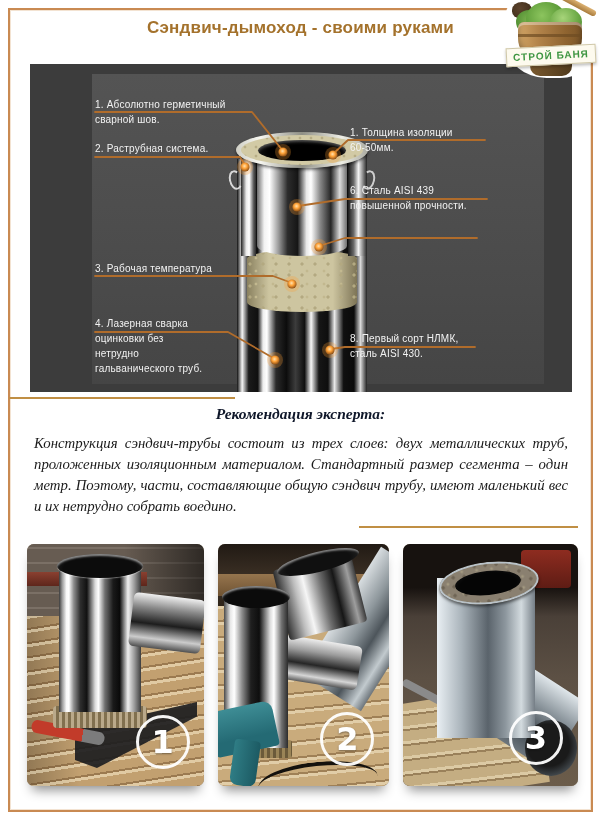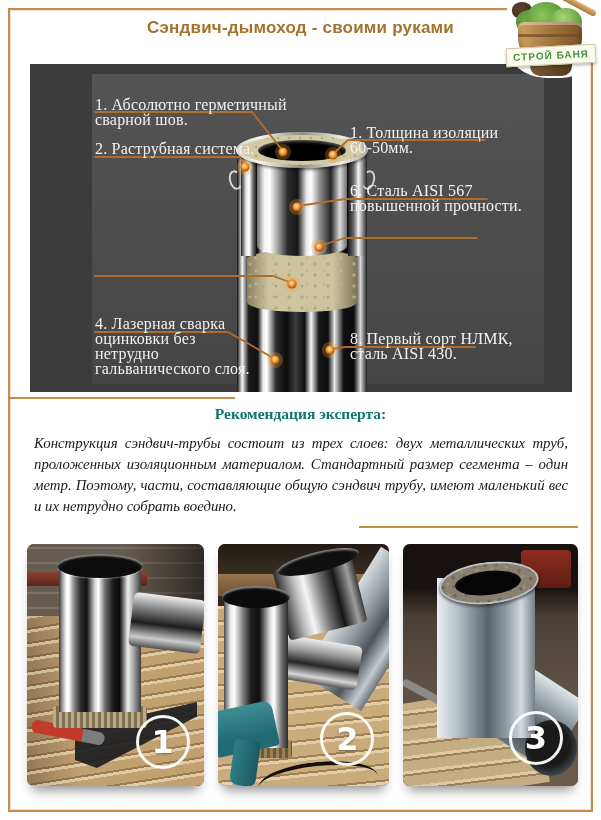--- a/index.html
+++ b/index.html
@@ -62,36 +62,36 @@
   .pipe-rim-hole { position:absolute; left:228px; top:76px; width:88px; height:21px; border-radius:50%;
     background:radial-gradient(ellipse at 50% 60%, #000 55%, #232323 85%, #3a3a3a);
     box-shadow:inset 0 2px 3px rgba(255,255,255,.25); }
   .pipe-hook-left { position:absolute; left:199px; top:106px; width:13px; height:20px;
     border:2px solid #d8d8d8; border-right-color:transparent; border-radius:50%; transform:rotate(-14deg); }
   .pipe-hook-right { position:absolute; left:332px; top:106px; width:13px; height:20px;
     border:2px solid #cfcfcf; border-left-color:transparent; border-radius:50%; transform:rotate(14deg); }
 
   .leader-svg { position:absolute; left:0; top:0; width:542px; height:328px; z-index:3; }
 
-  .callout { position:absolute; z-index:4; color:#f2f2f2; font-size:16px; line-height:15px; letter-spacing:.2px;font-family:Liberation Serif, serif; }
+  .callout { position:absolute; z-index:4; color:#f2f2f2; font-size:10px; line-height:15px; letter-spacing:.2px; }
   .co-1 { left:65px; top:33px; }
   .co-2 { left:65px; top:77px; }
   .co-3 { left:65px; top:197px; }
   .co-4 { left:65px; top:252px; }
   .co-5 { left:320px; top:61px; }
   .co-6 { left:320px; top:119px; }
   .co-7 { left:320px; top:158px; }
   .co-8 { left:320px; top:267px; }
 
   
   .divider-left { position:absolute; left:9px; top:397px; width:226px; height:2px; background:#c08f44; z-index:2; }
   .divider-right { position:absolute; left:359px; top:526px; width:219px; height:2px; background:#c08f44; z-index:2; }
 
   .expert-heading { position:absolute; left:0; top:405px; width:601px; text-align:center;
-    font-family:"Liberation Serif", serif; font-weight:bold; font-size:15.5px; color:#0f766e; z-index:2; }
+    font-family:"Liberation Serif", serif; font-style:italic; font-weight:bold; font-size:15.5px; color:#0f172a; z-index:2; }
   .expert-body { position:absolute; left:34px; top:433px; width:534px; text-align:justify;
     font-family:"Liberation Serif", serif; font-style:italic; font-size:14.8px; line-height:21px; color:#1a1a1a; z-index:2; }
 
   
   .photos { position:absolute; left:27px; top:544px; width:551px; height:242px; display:flex; gap:14px; z-index:2; }
   .photo { position:relative; height:242px; border-radius:7px; overflow:hidden;
     box-shadow:0 9px 12px -5px rgba(0,0,0,.45); background:#8a7a62; }
   .photo1 { width:177px; } .photo2 { width:172px; } .photo3 { width:175px; }
 
   .badge { position:absolute; width:54px; height:54px; border:3px solid rgba(255,255,255,.95); border-radius:50%;
@@ -259,33 +259,34 @@
     </svg>
 
     <div class="callout co-1">
       <div>1. Абсолютно герметичный</div>
       <div>сварной шов.</div>
     </div>
     <div class="callout co-2">
       <div>2. Раструбная система.</div>
     </div>
     <div class="callout co-3">
+      <div>3. Рабочая температура</div>
     </div>
     <div class="callout co-4">
       <div>4. Лазерная сварка</div>
       <div>оцинковки без</div>
       <div>нетрудно</div>
-      <div>гальванического слоя.</div>
+      <div>гальванического труб.</div>
     </div>
     <div class="callout co-5">
       <div>1. Толщина изоляции</div>
       <div>60-50мм.</div>
     </div>
     <div class="callout co-6">
-      <div>6. Сталь AISI 567</div>
+      <div>6. Сталь AISI 439</div>
       <div>повышенной прочности.</div>
     </div>
     <div class="callout co-8">
       <div>8. Первый сорт НЛМК,</div>
       <div>сталь AISI 430.</div>
     </div>
   </div>
 
   <div class="divider-left"></div>
 

